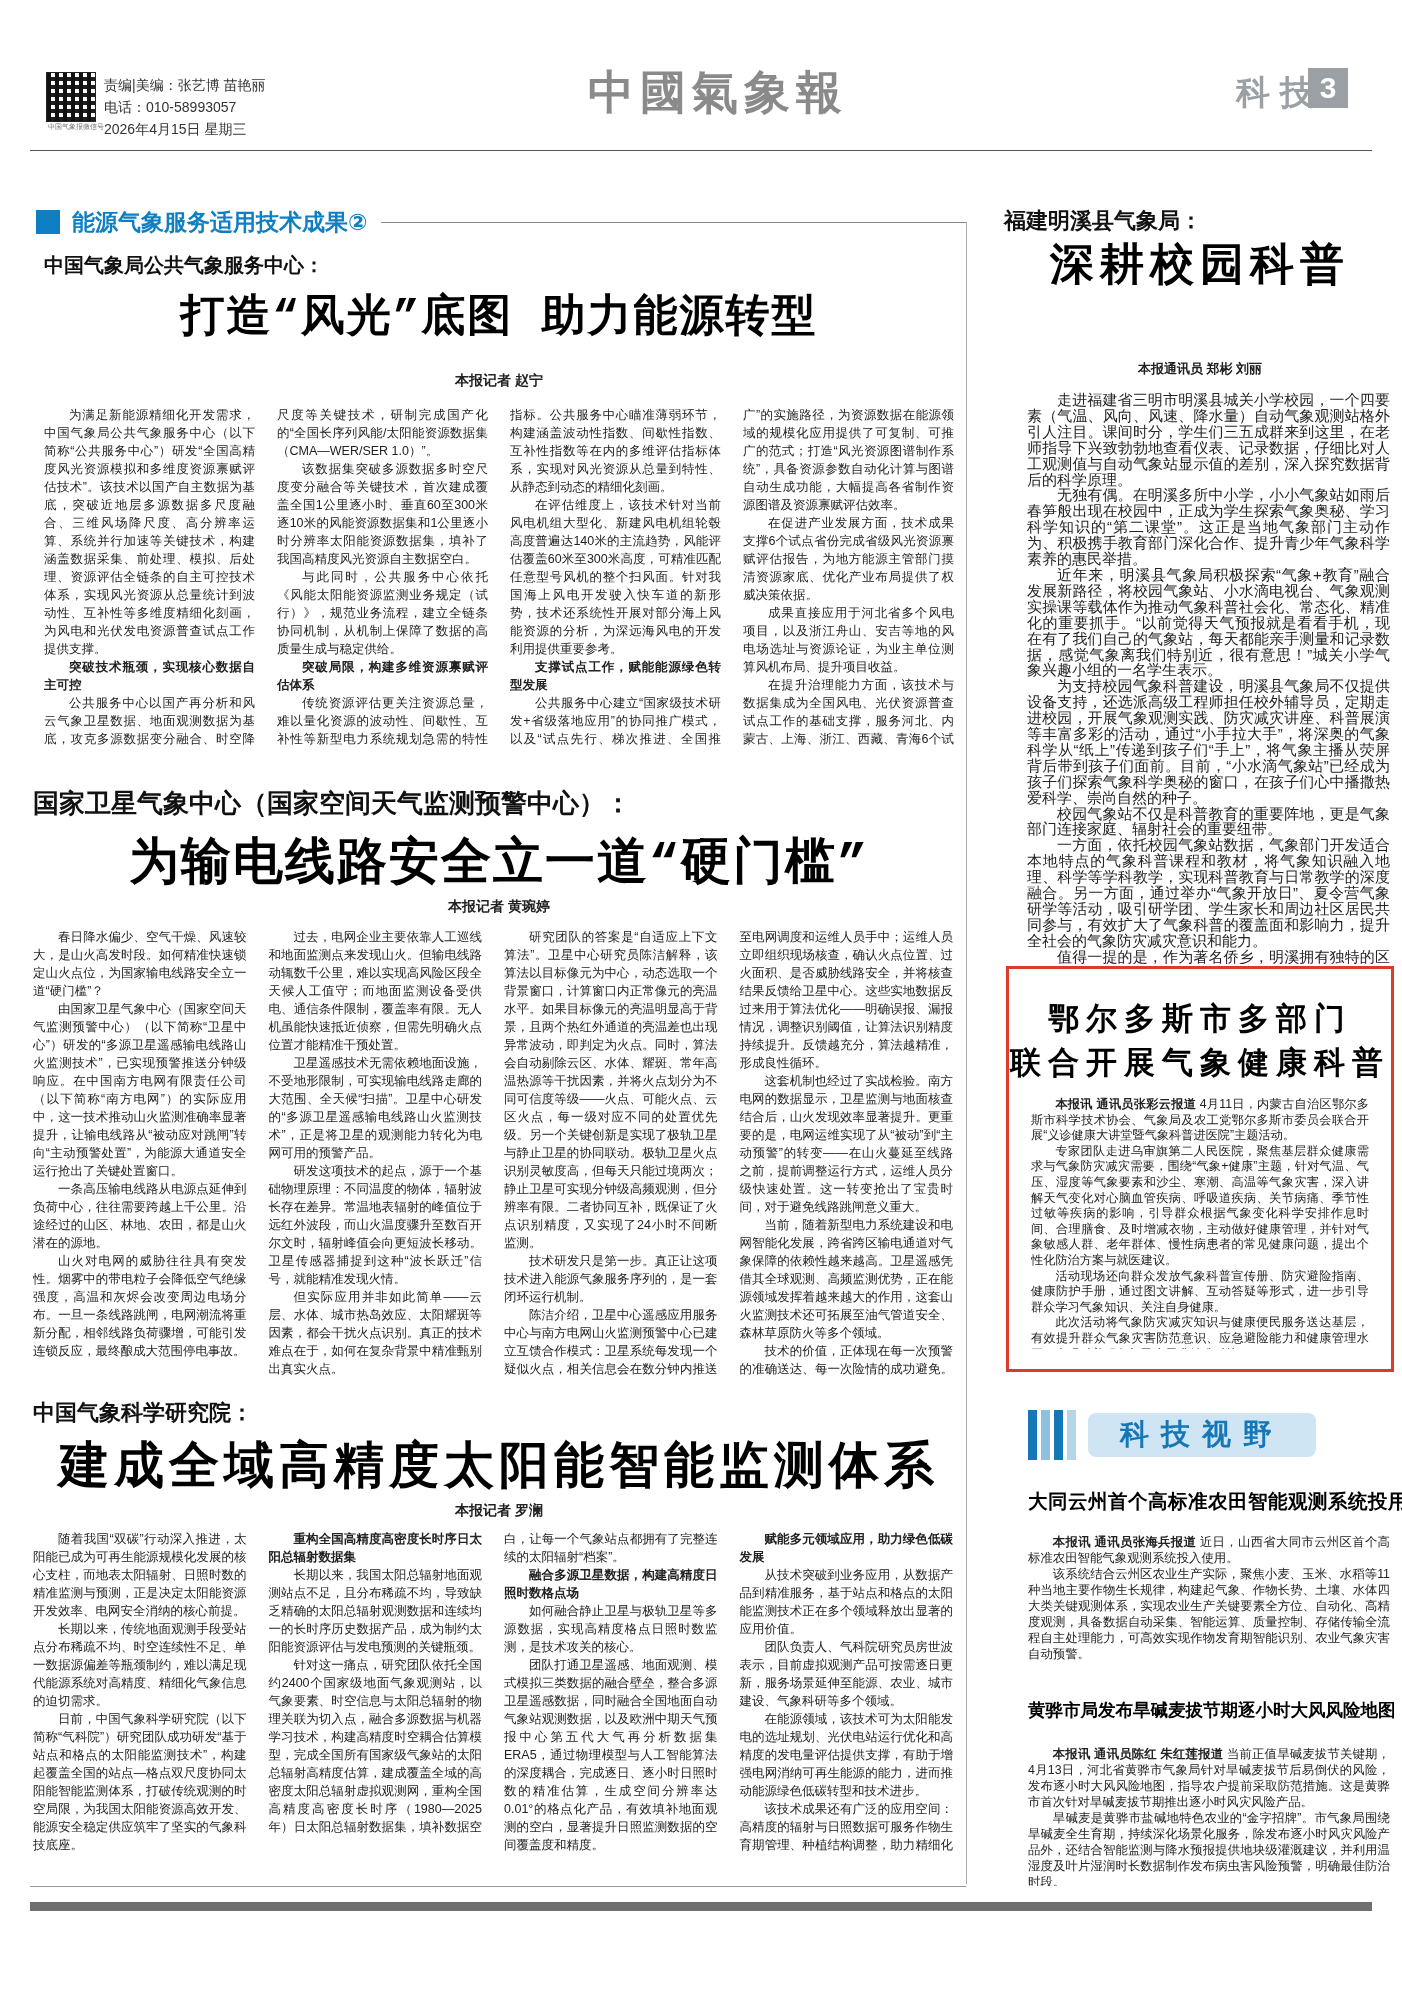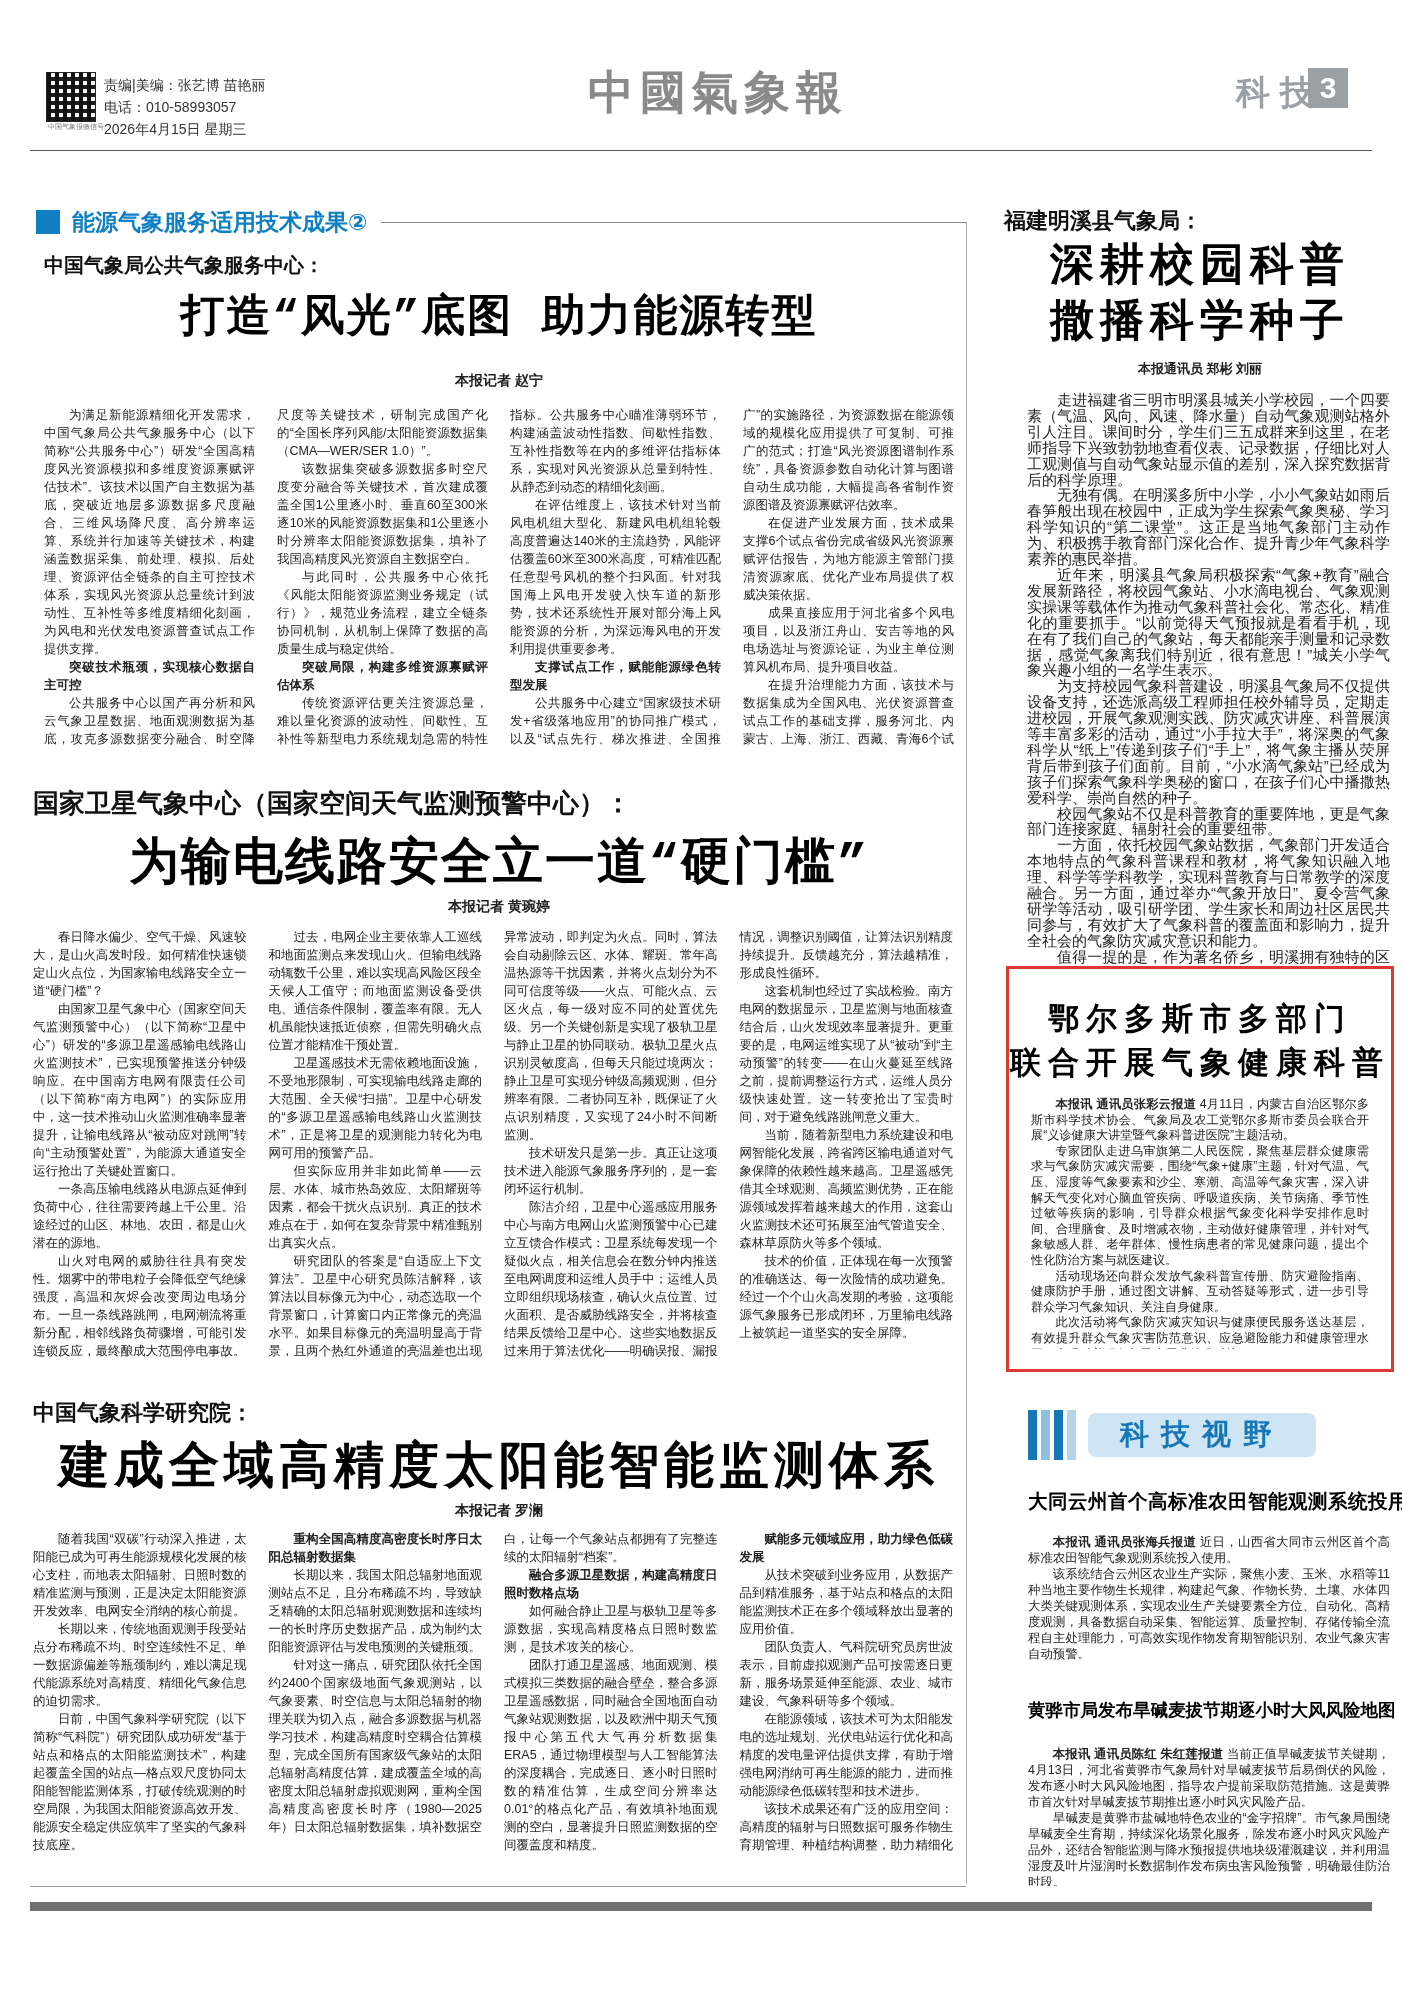--- a/index.html
+++ b/index.html
@@ -105,20 +105,21 @@
   <div class="abs headline" style="left:30px;top:828px;width:938px;font-size:50px;letter-spacing:2px;">为输电线路安全立一道“硬门槛”</div>
   <div class="abs byline" style="left:30px;top:898px;width:938px;">本报记者 黄琬婷</div>
   <div class="abs" style="left:33px;top:928px;width:920px;height:460px;">
     <div class="cols4">
         <p class="para">春日降水偏少、空气干燥、风速较大，是山火高发时段。如何精准快速锁定山火点位，为国家输电线路安全立一道“硬门槛”？</p>
         <p class="para">由国家卫星气象中心（国家空间天气监测预警中心）（以下简称“卫星中心”）研发的“多源卫星遥感输电线路山火监测技术”，已实现预警推送分钟级响应。在中国南方电网有限责任公司（以下简称“南方电网”）的实际应用中，这一技术推动山火监测准确率显著提升，让输电线路从“被动应对跳闸”转向“主动预警处置”，为能源大通道安全运行抢出了关键处置窗口。</p>
         <p class="para">一条高压输电线路从电源点延伸到负荷中心，往往需要跨越上千公里。沿途经过的山区、林地、农田，都是山火潜在的源地。</p>
         <p class="para">山火对电网的威胁往往具有突发性。烟雾中的带电粒子会降低空气绝缘强度，高温和灰烬会改变周边电场分布。一旦一条线路跳闸，电网潮流将重新分配，相邻线路负荷骤增，可能引发连锁反应，最终酿成大范围停电事故。</p>
         <p class="para">过去，电网企业主要依靠人工巡线和地面监测点来发现山火。但输电线路动辄数千公里，难以实现高风险区段全天候人工值守；而地面监测设备受供电、通信条件限制，覆盖率有限。无人机虽能快速抵近侦察，但需先明确火点位置才能精准干预处置。</p>
         <p class="para">卫星遥感技术无需依赖地面设施，不受地形限制，可实现输电线路走廊的大范围、全天候“扫描”。卫星中心研发的“多源卫星遥感输电线路山火监测技术”，正是将卫星的观测能力转化为电网可用的预警产品。</p>
+        <p class="para">研发这项技术的起点，源于一个基础物理原理：不同温度的物体，辐射波长存在差异。常温地表辐射的峰值位于远红外波段，而山火温度骤升至数百开尔文时，辐射峰值会向更短波长移动。卫星传感器捕捉到这种“波长跃迁”信号，就能精准发现火情。</p>
         <p class="para">但实际应用并非如此简单——云层、水体、城市热岛效应、太阳耀斑等因素，都会干扰火点识别。真正的技术难点在于，如何在复杂背景中精准甄别出真实火点。</p>
         <p class="para">研究团队的答案是“自适应上下文算法”。卫星中心研究员陈洁解释，该算法以目标像元为中心，动态选取一个背景窗口，计算窗口内正常像元的亮温水平。如果目标像元的亮温明显高于背景，且两个热红外通道的亮温差也出现异常波动，即判定为火点。同时，算法会自动剔除云区、水体、耀斑、常年高温热源等干扰因素，并将火点划分为不同可信度等级——火点、可能火点、云区火点，每一级对应不同的处置优先级。另一个关键创新是实现了极轨卫星与静止卫星的协同联动。极轨卫星火点识别灵敏度高，但每天只能过境两次；静止卫星可实现分钟级高频观测，但分辨率有限。二者协同互补，既保证了火点识别精度，又实现了24小时不间断监测。</p>
         <p class="para">技术研发只是第一步。真正让这项技术进入能源气象服务序列的，是一套闭环运行机制。</p>
         <p class="para">陈洁介绍，卫星中心遥感应用服务中心与南方电网山火监测预警中心已建立互馈合作模式：卫星系统每发现一个疑似火点，相关信息会在数分钟内推送至电网调度和运维人员手中；运维人员立即组织现场核查，确认火点位置、过火面积、是否威胁线路安全，并将核查结果反馈给卫星中心。这些实地数据反过来用于算法优化——明确误报、漏报情况，调整识别阈值，让算法识别精度持续提升。反馈越充分，算法越精准，形成良性循环。</p>
         <p class="para">这套机制也经过了实战检验。南方电网的数据显示，卫星监测与地面核查结合后，山火发现效率显著提升。更重要的是，电网运维实现了从“被动”到“主动预警”的转变——在山火蔓延至线路之前，提前调整运行方式，运维人员分级快速处置。这一转变抢出了宝贵时间，对于避免线路跳闸意义重大。</p>
         <p class="para">当前，随着新型电力系统建设和电网智能化发展，跨省跨区输电通道对气象保障的依赖性越来越高。卫星遥感凭借其全球观测、高频监测优势，正在能源领域发挥着越来越大的作用，这套山火监测技术还可拓展至油气管道安全、森林草原防火等多个领域。</p>
         <p class="para">技术的价值，正体现在每一次预警的准确送达、每一次险情的成功避免。经过一个个山火高发期的考验，这项能源气象服务已形成闭环，万里输电线路上被筑起一道坚实的安全屏障。</p>
       </div>
   </div>
 
@@ -139,21 +140,20 @@
         <p class="subhead">赋能多元领域应用，助力绿色低碳发展</p>
         <p class="para">从技术突破到业务应用，从数据产品到精准服务，基于站点和格点的太阳能监测技术正在多个领域释放出显著的应用价值。</p>
         <p class="para">团队负责人、气科院研究员房世波表示，目前虚拟观测产品可按需逐日更新，服务场景延伸至能源、农业、城市建设、气象科研等多个领域。</p>
         <p class="para">在能源领域，该技术可为太阳能发电的选址规划、光伏电站运行优化和高精度的发电量评估提供支撑，有助于增强电网消纳可再生能源的能力，进而推动能源绿色低碳转型和技术进步。</p>
         <p class="para">该技术成果还有广泛的应用空间：高精度的辐射与日照数据可服务作物生育期管理、种植结构调整，助力精细化农业生产；相关数据可支撑城市热岛效应研究，为绿色城市建设提供科学支撑。</p>
       </div>
   </div>
 
   <div class="abs kicker" style="left:1004px;top:206px;font-size:22px;">福建明溪县气象局：</div>
   <div class="abs r-headline" style="left:1010px;top:238px;width:380px;">深耕校园科普</div>
-  <div class="abs r-headline" style="left:1010px;top:294px;width:380px;">撒播科学种子</div>
   <div class="abs byline" style="left:1010px;top:360px;width:380px;font-size:13px;">本报通讯员 郑彬 刘丽</div>
   <div class="abs flow" style="left:1027px;top:392px;width:363px;height:572px;font-size:15px;line-height:15.9px;">
     <div>
         <p class="para">走进福建省三明市明溪县城关小学校园，一个四要素（气温、风向、风速、降水量）自动气象观测站格外引人注目。课间时分，学生们三五成群来到这里，在老师指导下兴致勃勃地查看仪表、记录数据，仔细比对人工观测值与自动气象站显示值的差别，深入探究数据背后的科学原理。</p>
         <p class="para">无独有偶。在明溪多所中小学，小小气象站如雨后春笋般出现在校园中，正成为学生探索气象奥秘、学习科学知识的“第二课堂”。这正是当地气象部门主动作为、积极携手教育部门深化合作、提升青少年气象科学素养的惠民举措。</p>
         <p class="para">近年来，明溪县气象局积极探索“气象+教育”融合发展新路径，将校园气象站、小水滴电视台、气象观测实操课等载体作为推动气象科普社会化、常态化、精准化的重要抓手。“以前觉得天气预报就是看看手机，现在有了我们自己的气象站，每天都能亲手测量和记录数据，感觉气象离我们特别近，很有意思！”城关小学气象兴趣小组的一名学生表示。</p>
         <p class="para">为支持校园气象科普建设，明溪县气象局不仅提供设备支持，还选派高级工程师担任校外辅导员，定期走进校园，开展气象观测实践、防灾减灾讲座、科普展演等丰富多彩的活动，通过“小手拉大手”，将深奥的气象科学从“纸上”传递到孩子们“手上”，将气象主播从荧屏背后带到孩子们面前。目前，“小水滴气象站”已经成为孩子们探索气象科学奥秘的窗口，在孩子们心中播撒热爱科学、崇尚自然的种子。</p>
         <p class="para">校园气象站不仅是科普教育的重要阵地，更是气象部门连接家庭、辐射社会的重要纽带。</p>
         <p class="para">一方面，依托校园气象站数据，气象部门开发适合本地特点的气象科普课程和教材，将气象知识融入地理、科学等学科教学，实现科普教育与日常教学的深度融合。另一方面，通过举办“气象开放日”、夏令营气象研学等活动，吸引研学团、学生家长和周边社区居民共同参与，有效扩大了气象科普的覆盖面和影响力，提升全社会的气象防灾减灾意识和能力。</p>
         <p class="para">值得一提的是，作为著名侨乡，明溪拥有独特的区位优势和丰富的侨务资源。县气象局立足侨乡特色，通过举办面向侨界青少年的气象夏令营、组织参观气象科普展馆、开展科普知识竞答等活动，架起了连接海内外的气象科普桥梁，为凝聚侨心、汇聚侨智、发挥侨力贡献气象力量。</p>

